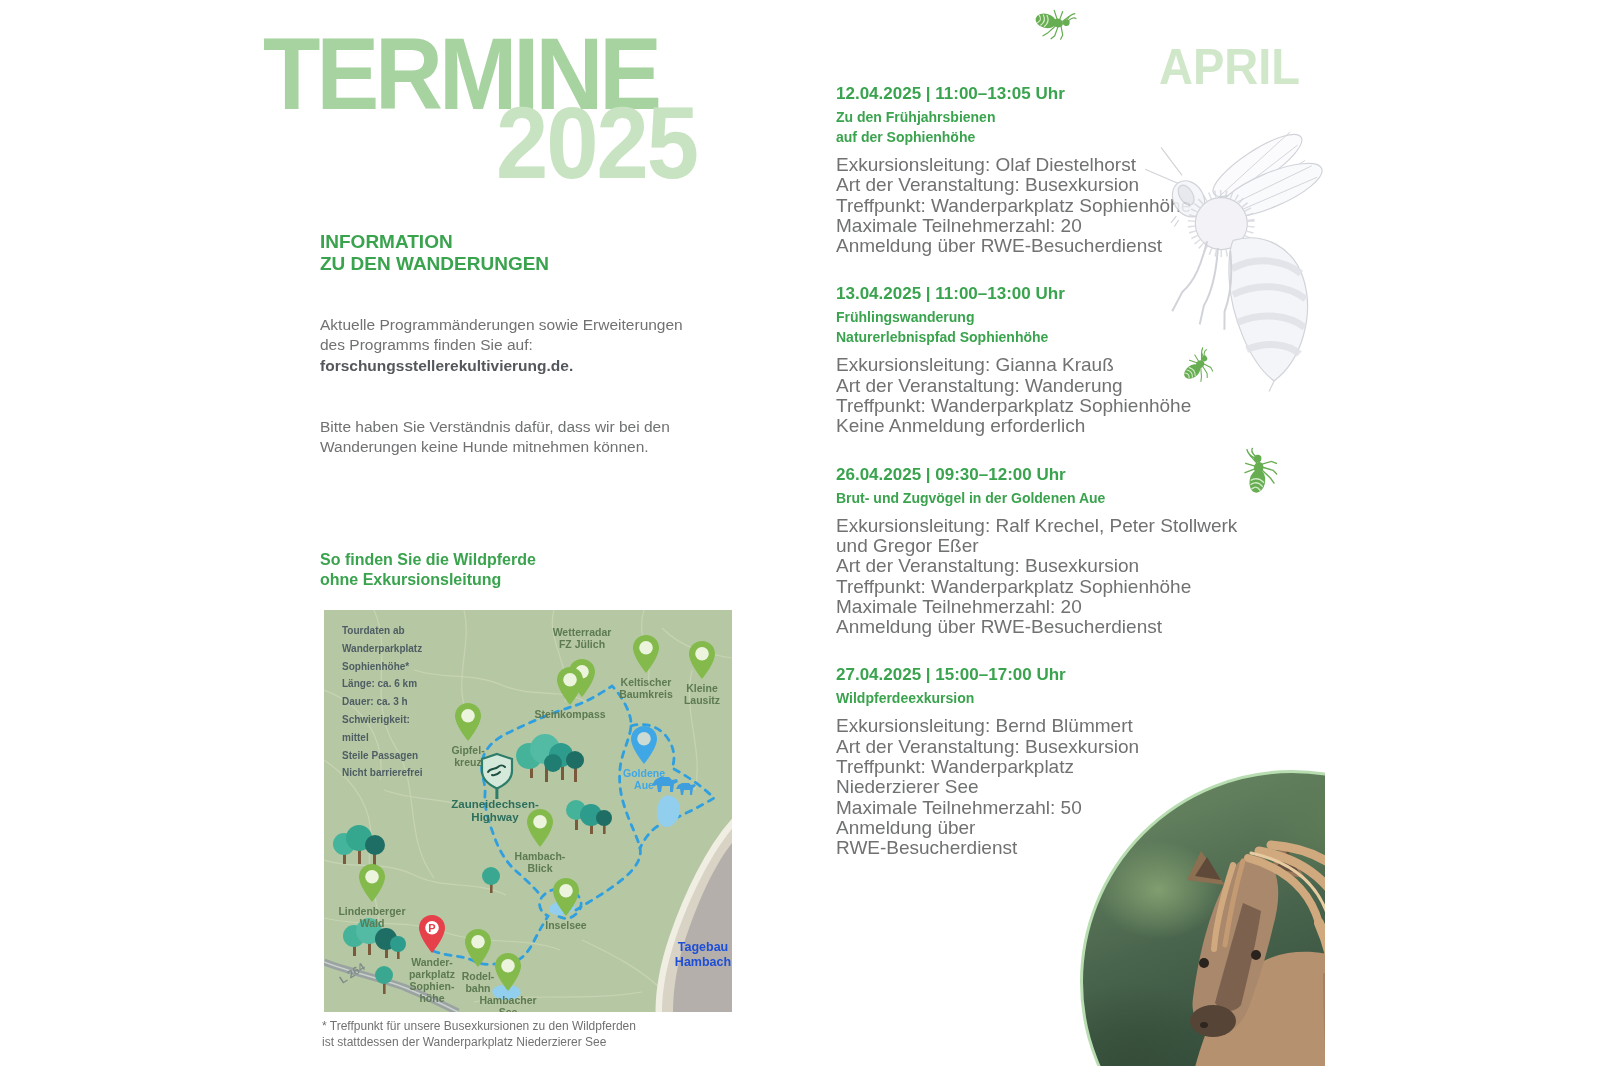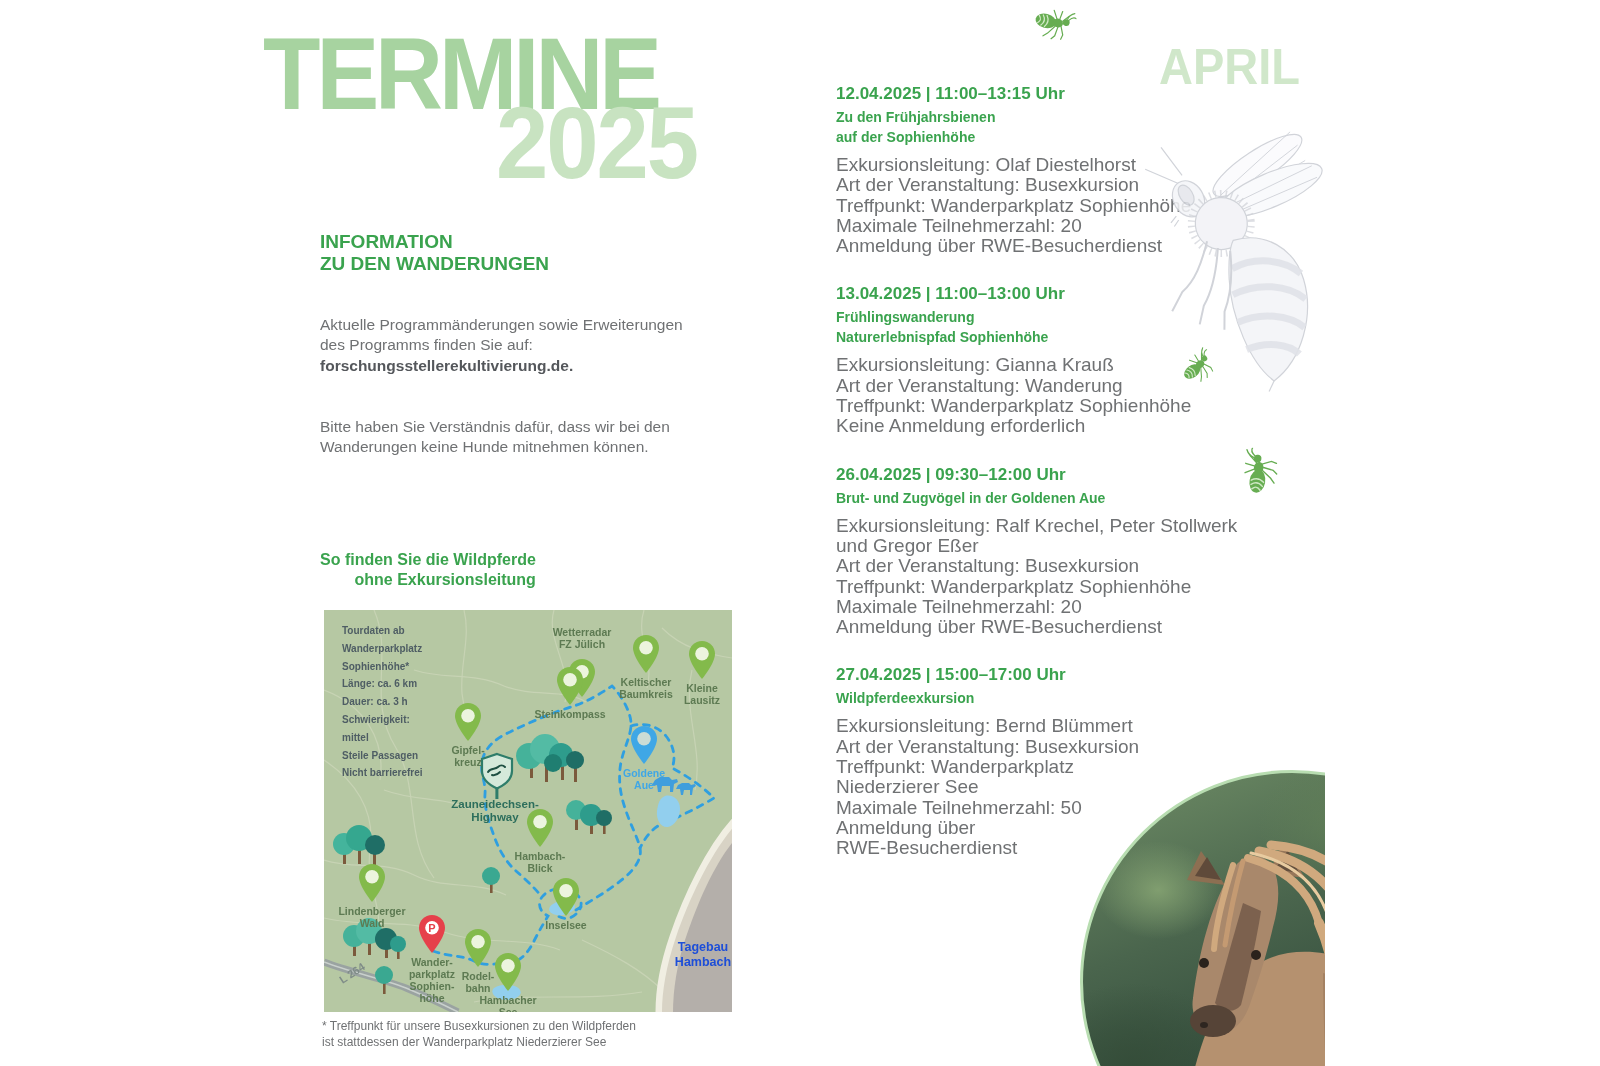--- a/index.html
+++ b/index.html
@@ -15,21 +15,21 @@
   .month{left:1040px;top:36px;width:260px;text-align:right;font-size:47px;font-weight:bold;
     letter-spacing:0px;color:var(--month,#d0e7ca);transform:scaleY(1.08);transform-origin:top right;}
 
   
   .info-heading{left:320px;top:231px;font-size:19px;font-weight:bold;line-height:22px;
     color:var(--accent,#3aa34e);white-space:pre-line;}
   .info-text{left:320px;top:294px;width:430px;font-size:15.5px;line-height:20.5px;white-space:pre-line;}
   .info-text p{margin:0 0 20px 0;}
   .info-text .website{font-weight:bold;color:var(--dark,#54575b);}
   .wild-heading{left:320px;top:550px;font-size:16px;font-weight:bold;line-height:20px;
-    color:var(--accent,#3aa34e);white-space:pre-line;text-align:right;}
+    color:var(--accent,#3aa34e);white-space:pre-line;}
   .footnote{left:322px;top:1019px;font-size:12px;line-height:15.5px;white-space:pre-line;color:var(--body,#6f7173);}
 
   
   .map{left:324px;top:610px;width:408px;height:402px;background:var(--map-bg,#b6c8a3);overflow:hidden;}
   .map svg.map-art{position:absolute;left:0;top:0;}
   .tour-info{position:absolute;left:18px;top:12px;font-size:10px;font-weight:bold;line-height:17.8px;
     color:#4e5d64;white-space:pre-line;z-index:4;}
   .map-pin{position:absolute;width:0;height:0;z-index:5;}
   .pin-icon{position:absolute;left:-15px;top:-40px;}
   .pin-body{fill:var(--pin-green,#83ba4b);}
@@ -366,21 +366,21 @@
 Hambach</div>
     <div class="road-label">L 264</div>
   </div>
 
   <div class="abs footnote">* Treffpunkt für unsere Busexkursionen zu den Wildpferden
 ist stattdessen der Wanderparkplatz Niederzierer See</div>
 
   <div class="abs events">
 
       <div class="event">
-        <div class="event-date">12.04.2025 | 11:00–13:15 Uhr</div>
+        <div class="event-date">12.04.2025 | 11:00–13:05 Uhr</div>
         <div class="event-title">Zu den Frühjahrsbienen
 auf der Sophienhöhe</div>
         <div class="event-details">Exkursionsleitung: Olaf Diestelhorst
 Art der Veranstaltung: Busexkursion
 Treffpunkt: Wanderparkplatz Sophienhöhe
 Maximale Teilnehmerzahl: 20
 Anmeldung über RWE-Besucherdienst</div>
       </div>
 
       <div class="event">

